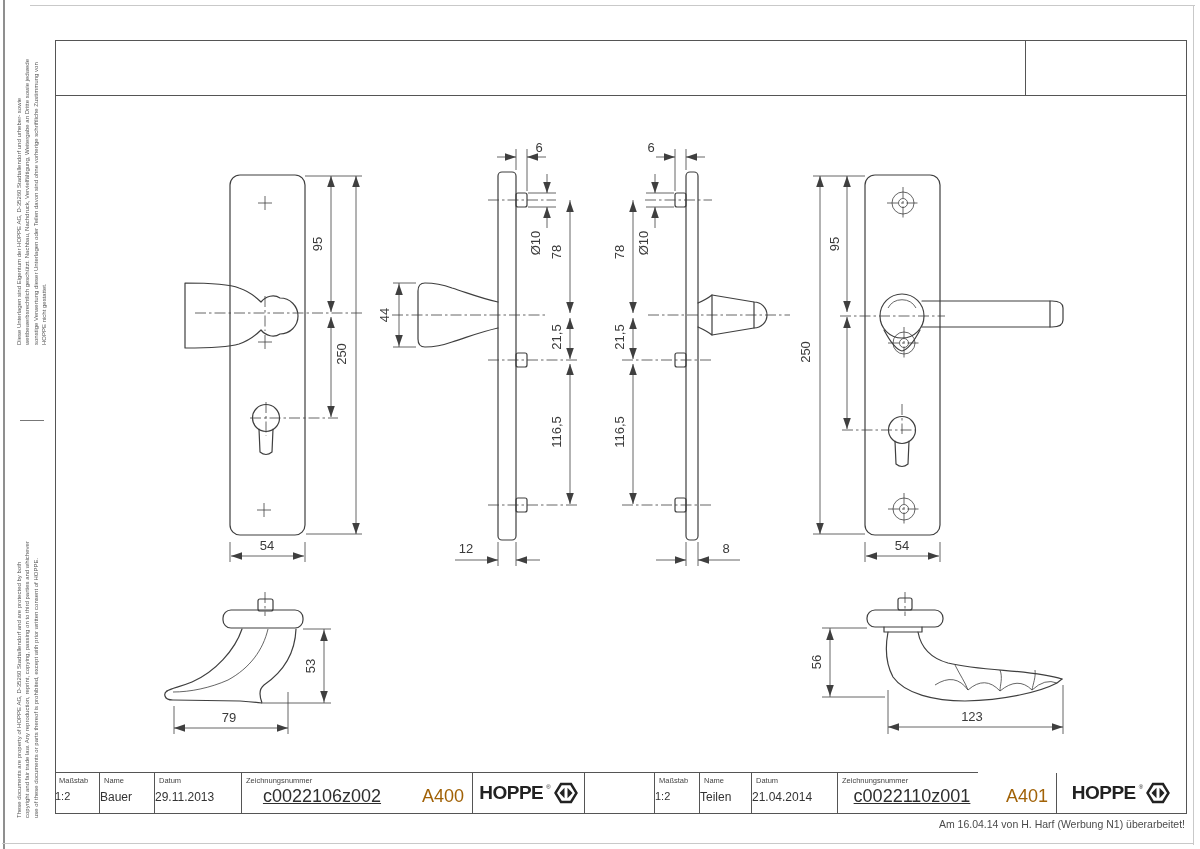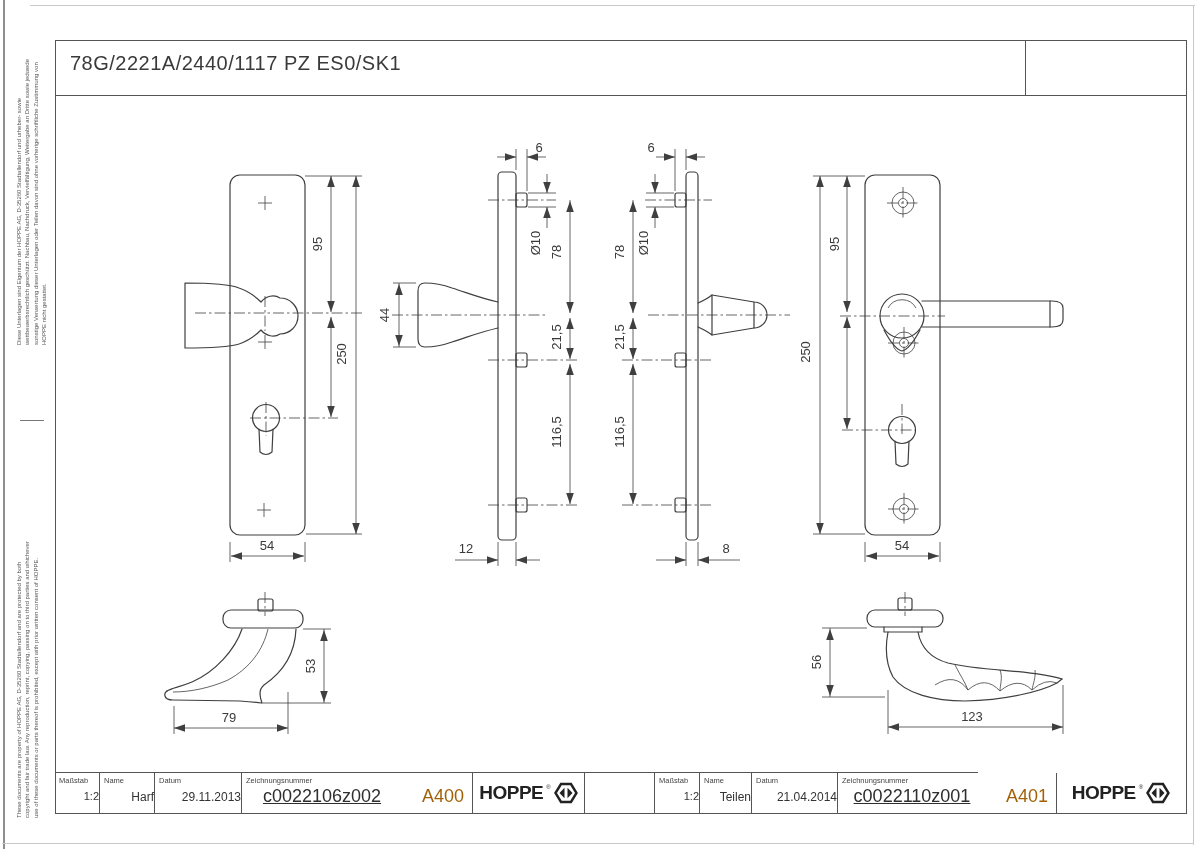--- a/index.html
+++ b/index.html
@@ -25,21 +25,21 @@
   .o{fill:none;stroke:#3f3f3f;stroke-width:1.2;stroke-linejoin:round;stroke-linecap:round;}
   .d{fill:none;stroke:#3f3f3f;stroke-width:.8;}
   .c{fill:none;stroke:#3f3f3f;stroke-width:.8;stroke-dasharray:11 3 2.5 3;}
   .t{fill:#3a3a3a;font-family:"Liberation Sans",sans-serif;font-size:13px;}
   .arw{fill:#3f3f3f;stroke:none;}
   
   #tb-row{left:55px;top:772px;width:923px;height:40px;border-top:1px solid #555;}
   .tb-cell{position:absolute;top:0;height:40px;border-right:1px solid #555;box-sizing:border-box;}
   .tb-cell.last{border-right:none;}
   .tb-label{position:absolute;left:4px;top:3px;font-size:7.5px;color:#444;white-space:nowrap;}
-  .tb-value{position:absolute;left:0;right:0;top:17px;text-align:right;font-size:12px;color:#333;}
+  .tb-value{position:absolute;left:0;right:0;top:17px;text-align:left;font-size:12px;color:#333;}
   .tb-value.scale{font-size:11px;}
   .tb-number{position:absolute;left:0;right:70px;top:13px;text-align:center;font-size:18px;color:#2e2e2e;text-decoration:underline;}
   .tb-sheet{position:absolute;right:8px;top:13px;font-size:18px;color:#a16207;}
   .tb-logo{display:flex;align-items:center;justify-content:center;height:100%;gap:3px;}
   .brand{font-size:19px;font-weight:bold;letter-spacing:-.5px;color:#222;}
   .brand-mark{font-size:6px;vertical-align:top;position:relative;top:-6px;color:#222;}
   #revision-note{left:0;top:818px;width:1185px;text-align:right;font-size:10.5px;color:#4a4a4a;}
 </style>
 </head>
 <body>
@@ -51,21 +51,20 @@
   <div class="edge" style="left:1193px;top:5px;width:1px;height:840px"></div>
   <div class="edge" style="left:2px;top:843px;width:1192px;height:1px"></div>
 
   <div id="note-de" class="margin-note">Diese Unterlagen sind Eigentum der HOPPE AG, D-35260 Stadtallendorf und urheber- sowie wettbewerbsrechtlich geschützt. Nachbau, Nachdruck, Vervielfältigung, Weitergabe an Dritte sowie jedwede sonstige Verwertung dieser Unterlagen oder Teilen davon sind ohne vorherige schriftliche Zustimmung von HOPPE nicht gestattet.</div>
   <div id="margin-tick" class="abs"></div>
   <div id="note-en" class="margin-note">These documents are property of HOPPE AG, D-35260 Stadtallendorf and are protected by both copyright and fair trade law. Any reproduction, reprint, copying, passing on to third parties and whichever use of these documents or parts thereof is prohibited, except with prior written consent of HOPPE.</div>
 
   <div id="frame" class="abs"></div>
   <div id="header-rule" class="abs"></div>
   <div id="header-divider" class="abs"></div>
-  <div id="title" class="abs">78G/2221A/2440/1117 PZ ES0/SK1</div>
 
   <svg id="drawings" class="abs" width="1200" height="849" viewBox="0 0 1200 849">
     <defs>
       <path id="arw" class="arw" d="M0,0 L-11,3.8 L-11,-3.8 Z"></path>
     </defs>
 
     <g>
       <rect class="o" x="230" y="175" width="75" height="360" rx="10"></rect>
       <path class="o" d="M185,283 C214,283 229,284 239,288 C251,292 257,298 261,302 C266,296 274,294 280,298 A14,14 0 0 1 280,334 C274,338 266,336 261,330 C257,334 251,340 239,344 C229,347 214,348 185,348 Z"></path>
 
@@ -250,21 +249,21 @@
   </svg>
 
   <div id="tb-row" class="abs">
 
     <div class="tb-cell" style="left:0;width:45px">
       <span class="tb-label">Maßstab</span>
       <div class="tb-value scale">1:2</div>
     </div>
     <div class="tb-cell" style="left:45px;width:55px">
       <span class="tb-label">Name</span>
-      <div class="tb-value">Harf</div>
+      <div class="tb-value">Bauer</div>
     </div>
     <div class="tb-cell" style="left:100px;width:87px">
       <span class="tb-label">Datum</span>
       <div class="tb-value">29.11.2013</div>
     </div>
     <div class="tb-cell" style="left:187px;width:231px">
       <span class="tb-label">Zeichnungsnummer</span>
       <div class="tb-number">c0022106z002</div>
       <div class="tb-sheet">A400</div>
     </div>
@@ -304,14 +303,15 @@
           <span class="brand-mark">®</span>
         <svg width="24" height="22" viewBox="0 0 24 22">
           <path d="M1.5,11 L7,2 H17 L22.5,11 L17,20 H7 Z" fill="none" stroke="#222" stroke-width="2.4"></path>
           <polygon points="5.5,11 10.5,5.8 10.5,16.2" fill="#222"></polygon>
           <polygon points="18.5,11 13.5,5.8 13.5,16.2" fill="#222"></polygon>
         </svg>
       </div>
     </div>
   </div>
 
+  <div id="revision-note" class="abs">Am 16.04.14 von H. Harf (Werbung N1) überarbeitet!</div>
 
 </div>
 
 </body></html>

